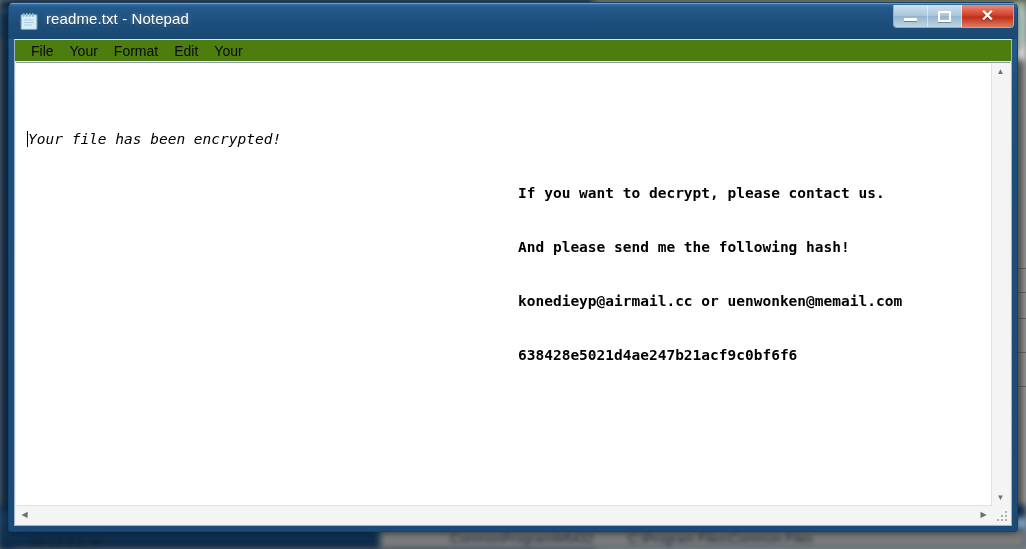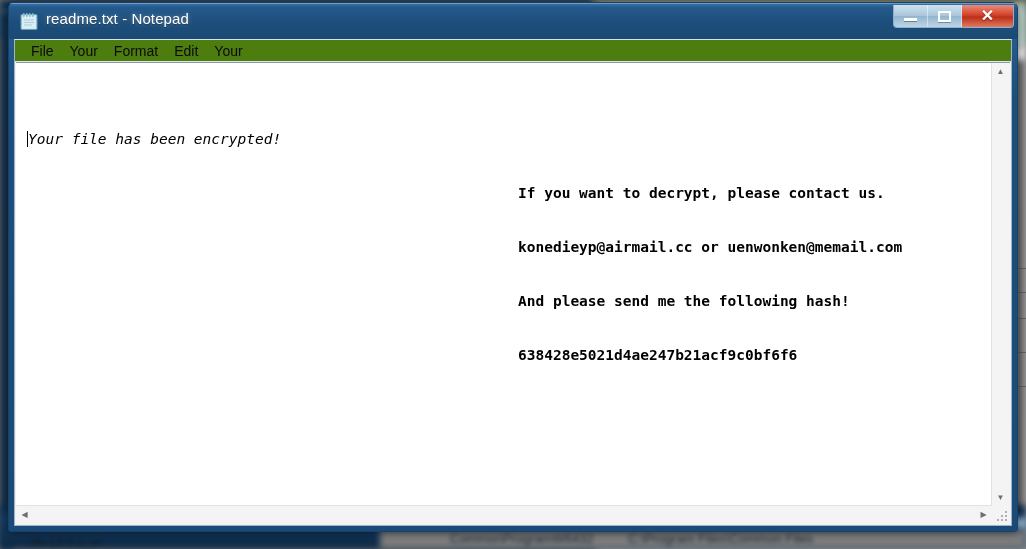--- a/index.html
+++ b/index.html
@@ -383,22 +383,22 @@
       <span class="menu-item">Your</span>
     </div>
 
     <div id="edit-wrap">
 
       <div id="textarea">
         <span id="caret"></span>
         <span id="line-first">Your file has been encrypted!</span>
         <div id="note-block">
           <span class="note-line">If you want to decrypt, please contact us.</span>
+          <span class="note-line">And please send me the following hash!</span>
           <span class="note-line">konedieyp@airmail.cc or uenwonken@memail.com</span>
-          <span class="note-line">And please send me the following hash!</span>
           <span class="note-line">638428e5021d4ae247b21acf9c0bf6f6</span>
         </div>
       </div>
 
       <div id="vscroll">
         <div class="sb-arrow" id="vs-up">▲</div>
         <div class="sb-arrow" id="vs-down">▼</div>
       </div>
 
       <div id="hscroll">

